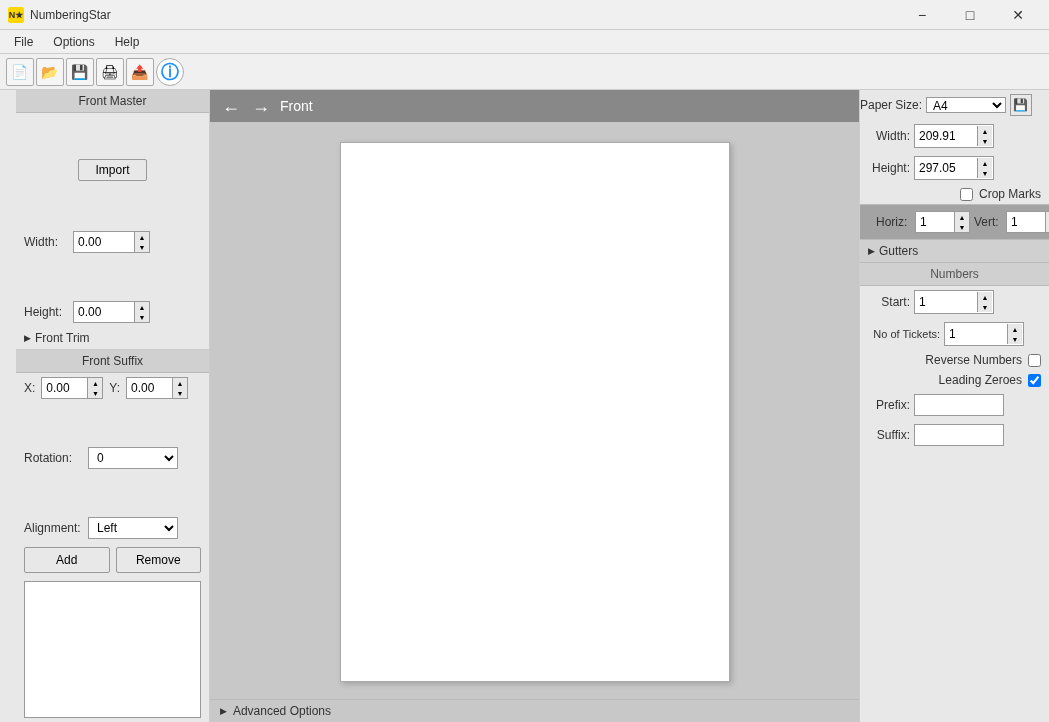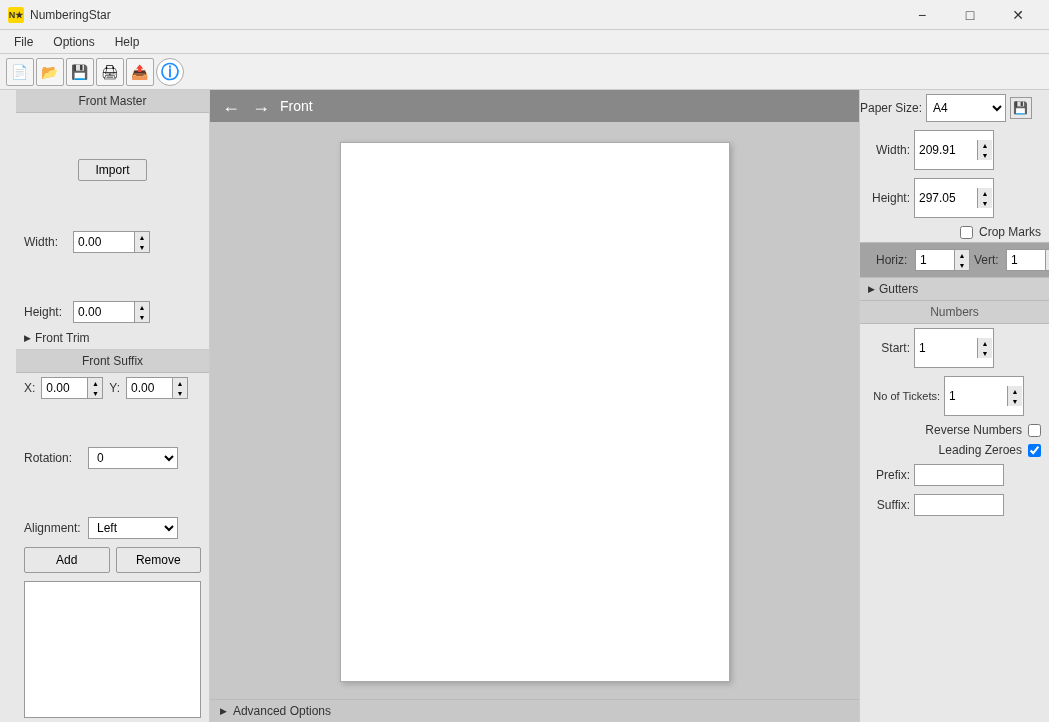--- a/index.html
+++ b/index.html
@@ -265,38 +265,38 @@
       color: #555;
     }
     .right-row {
       display: flex;
       align-items: center;
       padding: 4px 0;
       gap: 4px;
     }
     .right-label { font-size: 12px; color: #333; min-width: 50px; text-align: right; }
     .right-select {
-      height: 28px; font-size: 12px;
+      height: 16px; font-size: 12px;
       border: 1px solid #999; background: white;
       padding: 0 2px; outline: none;
       width: 80px;
     }
     .save-btn {
       width: 22px; height: 22px;
       border: 1px solid #999; background: #e8e8e8;
       cursor: pointer;
       display: flex; align-items: center; justify-content: center;
       font-size: 12px;
     }
     .right-num-wrap {
       display: flex;
       align-items: center;
       border: 1px solid #999;
       background: white;
-      height: 40px;
+      height: 24px;
       width: 80px;
     }
     .right-num-wrap input {
       width: 62px; height: 20px;
       border: none; outline: none;
       padding: 0 4px;
       font-size: 12px;
       background: white;
     }
     .checkbox-row {

